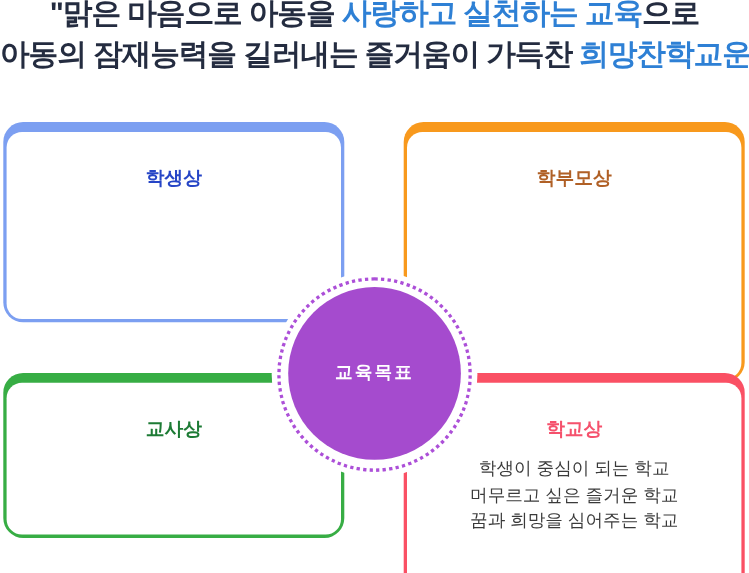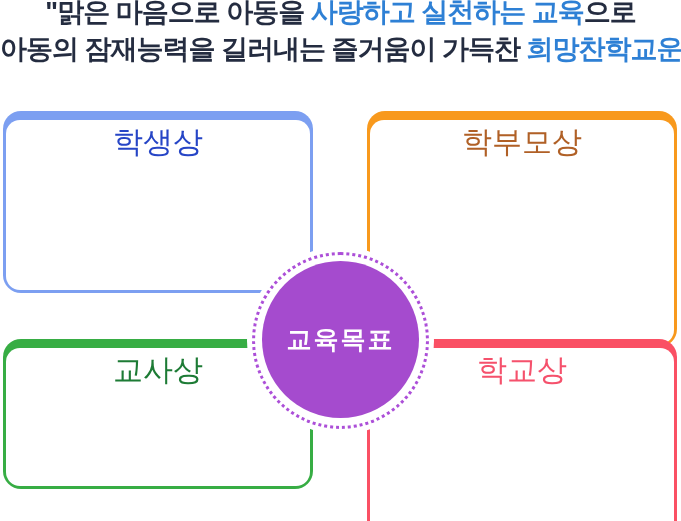--- a/index.html
+++ b/index.html
@@ -19,39 +19,39 @@
   .card{position:absolute;border-radius:18px;}
   #card-tl{left:3px;top:111px;width:310px;height:182px;}
   #card-tr{left:367px;top:111px;width:310px;height:236px;}
   #card-bl{left:3px;top:339px;width:310px;height:150px;}
   #card-br{left:367px;top:339px;width:310px;height:209px;}
   .card-inner{
     position:absolute;left:3px;right:3px;top:9px;bottom:3px;
     background:#ffffff;border-radius:14px;text-align:center;
   }
   .card-title{
-    padding-top:8px;font-size:30px;font-weight:normal;line-height:27px;
+    padding-top:28px;font-size:17px;font-weight:bold;line-height:27px;
     letter-spacing:0px;
   }
   .card-lines{margin-top:12px;font-size:16px;line-height:23.5px;color:#3A3A3A;}
   .card-line{white-space:nowrap;}
   
   .halo{
     position:absolute;left:247px;top:247px;width:187px;height:187px;
     border-radius:50%;background:#ffffff;
   }
   .dot-ring{
     position:absolute;left:252px;top:252px;width:177px;height:177px;
     border-radius:50%;border:3px dotted #AC4FD8;box-sizing:border-box;
   }
   .core-circle{
     position:absolute;left:262px;top:261px;width:157px;height:157px;
     border-radius:50%;background:#A54BCE;
     display:flex;align-items:center;justify-content:center;
-    color:#ffffff;font-size:25px;font-weight:bold;letter-spacing:2px;
+    color:#ffffff;font-size:16px;font-weight:bold;letter-spacing:2px;
   }
 </style>
 </head>
 <body>
 
 <div class="banner">
   <div class="banner-line"><span style="color: rgb(36, 44, 64);">"맑은 마음으로 아동을 </span><span style="color: rgb(46, 128, 213);">사랑하고 실천하는 교육</span><span style="color: rgb(36, 44, 64);">으로</span></div>
   <div class="banner-line"><span style="color: rgb(36, 44, 64);">아동의 잠재능력을 길러내는 즐거움이 가득찬 </span><span style="color: rgb(46, 128, 213);">희망찬학교운영"</span></div>
 </div>
 
@@ -69,20 +69,25 @@
 
 <div class="card" id="card-bl" style="background: rgb(55, 173, 68);">
   <div class="card-inner">
     <div class="card-title" style="color: rgb(29, 123, 53);">교사상</div>
   </div>
 </div>
 
 <div class="card" id="card-br" style="background: rgb(250, 80, 100);">
   <div class="card-inner">
     <div class="card-title" style="color: rgb(245, 81, 108);">학교상</div>
+    <div class="card-lines">
+      <div class="card-line">학생이 중심이 되는 학교</div>
+      <div class="card-line">머무르고 싶은 즐거운 학교</div>
+      <div class="card-line">꿈과 희망을 심어주는 학교</div>
+    </div>
   </div>
 </div>
 
 <div class="halo" style="background: rgb(255, 255, 255);"></div>
 <div class="dot-ring" style="border-color: rgb(172, 79, 216);"></div>
 <div class="core-circle" style="background: rgb(165, 75, 206);">
   <span>교육목표</span>
 </div>
 
 </body></html>

